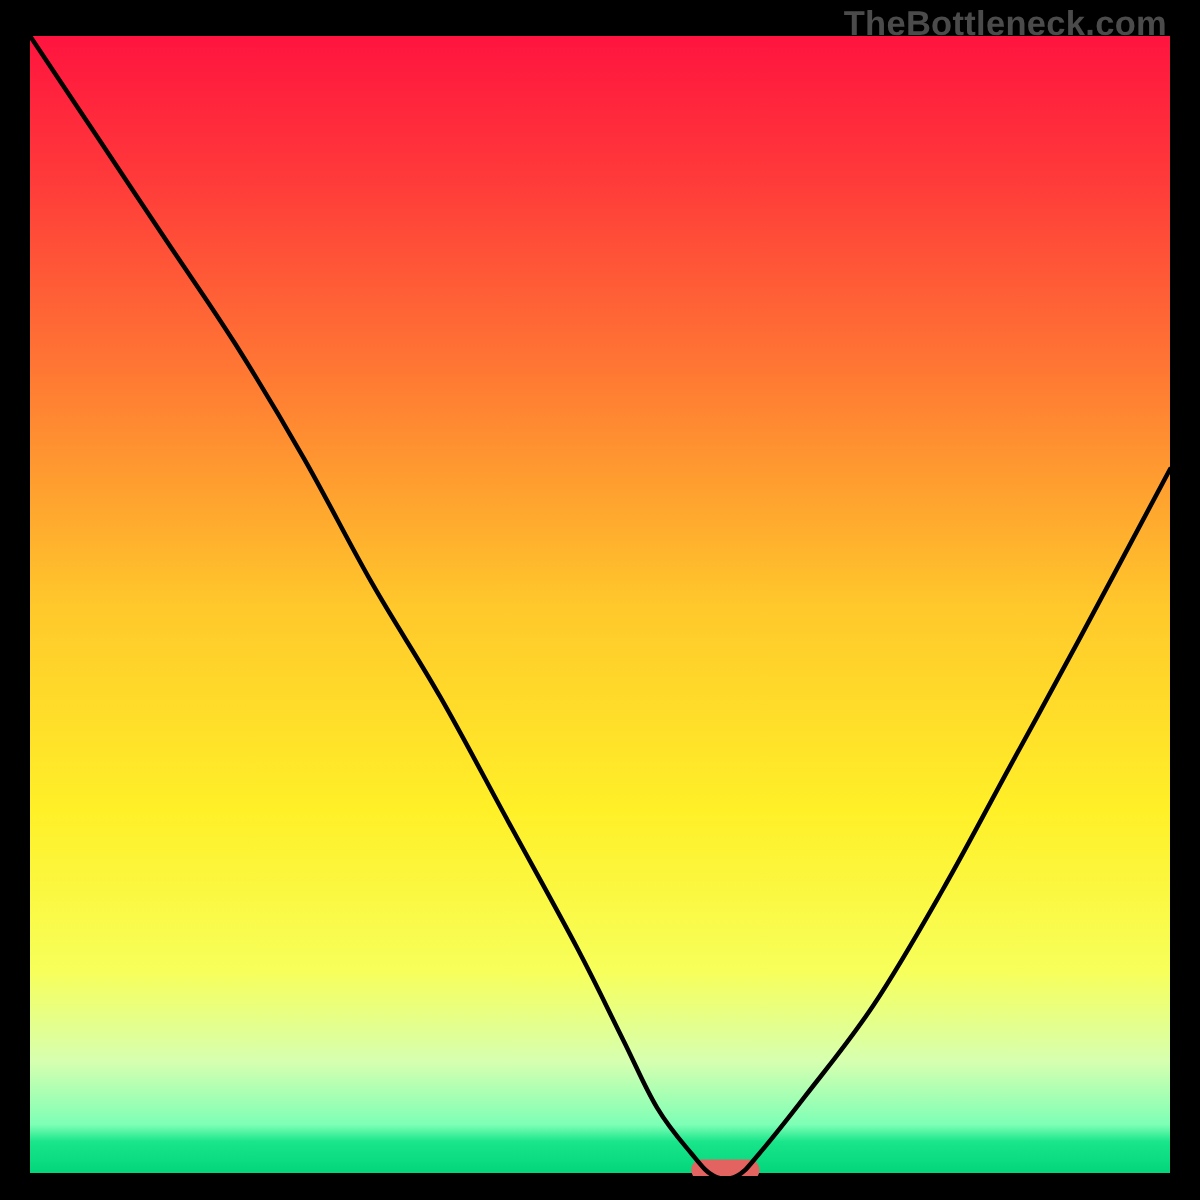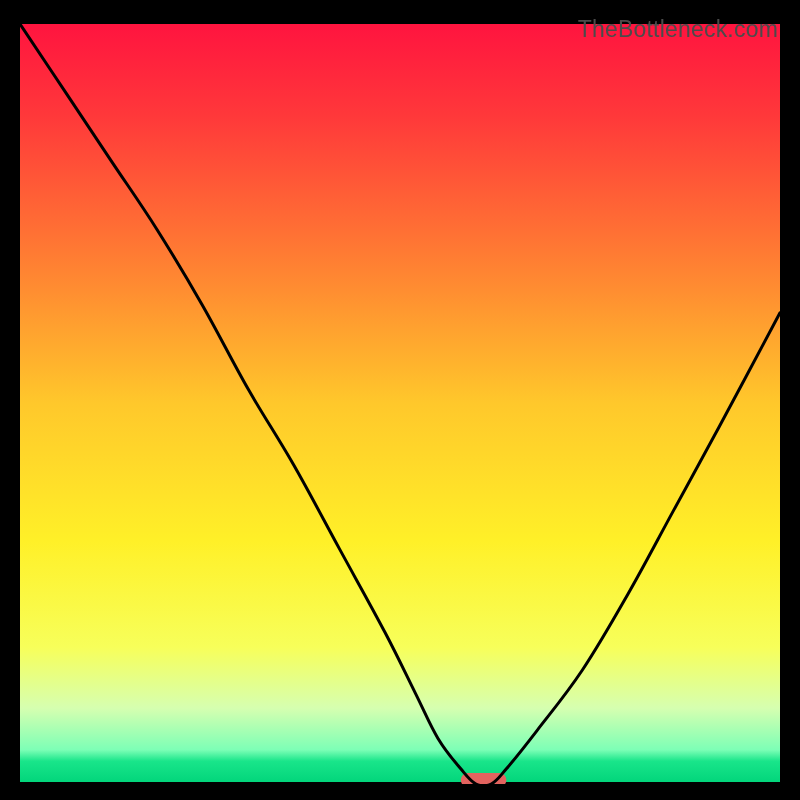--- a/index.html
+++ b/index.html
@@ -25,24 +25,23 @@
     top: 0;
     width: 760px;
     height: 760px;
   }
   .watermark {
     position: absolute;
     top: 2px;
     right: 22px;
     color: #4b4b4b;
     font-size: 23px;
-    font-weight: 400;
+    font-weight: 700;
     letter-spacing: 0.2px;
     user-select: none;
-    margin-top: 14px;
   }
   svg { display: block; }
 </style>
 </head>
 <body>
 
 <div class="frame">
   <svg class="plot-area" viewBox="0 0 760 760">
     <defs>
       <linearGradient id="bg-grad" x1="0" y1="0" x2="0" y2="1">

